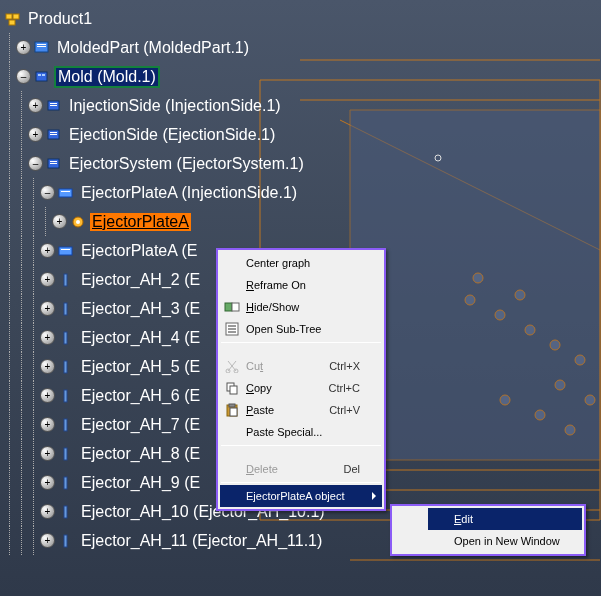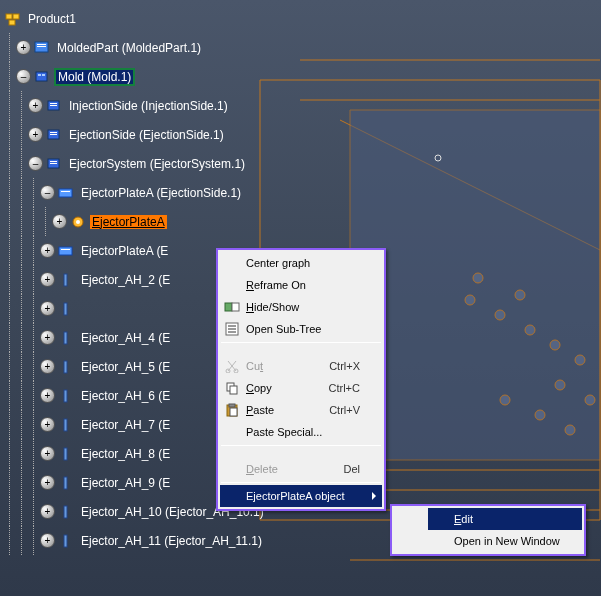--- a/index.html
+++ b/index.html
@@ -61,21 +61,21 @@
   .icon {
     width: 18px; height: 16px;
     margin-right: 3px;
     display:inline-flex;
     align-items:center;
     justify-content:center;
   }
   .icon svg { display:block; }
   .label {
     padding: 1px 3px;
-    font-size: 12px;
+    font-size: 16px;
   }
   .sel-blue {
     background: #0a246a;
     border: 2px solid #15803d;
     padding: 0 2px;
   }
   .sel-orange {
     background: #ff7800;
     color: #000;
     padding: 0 2px;
@@ -250,21 +250,21 @@
     <span class="vline"></span>
       <span class="vline"></span>
       <span class="vline"></span>
     <span class="toggle">–</span>
     <span class="icon">
         <svg width="16" height="14">
           <rect x="1" y="3" width="13" height="8" fill="#5599ff" stroke="#1144aa"></rect>
           <rect x="3" y="5" width="9" height="1" fill="#fff"></rect>
         </svg>
       </span>
-    <span class="label">EjectorPlateA (EjectionSide.1)</span>
+    <span class="label">EjectorPlateA (InjectionSide.1)</span>
   </div>
 
   <div class="node">
     <span class="vline"></span>
       <span class="vline"></span>
       <span class="vline"></span>
       <span class="vline"></span>
     <span class="toggle">+</span>
     <span class="icon">
         <svg width="16" height="14">
@@ -305,20 +305,21 @@
       <div class="node">
         <span class="vline"></span>
         <span class="vline"></span>
         <span class="vline"></span>
         <span class="toggle">+</span>
         <span class="icon">
           <svg width="16" height="14">
             <rect x="6" y="1" width="3" height="12" fill="#6699dd" stroke="#224488"></rect>
           </svg>
         </span>
+        <span class="label">Ejector_AH_3 (E</span>
       </div>
       <div class="node">
         <span class="vline"></span>
         <span class="vline"></span>
         <span class="vline"></span>
         <span class="toggle">+</span>
         <span class="icon">
           <svg width="16" height="14">
             <rect x="6" y="1" width="3" height="12" fill="#6699dd" stroke="#224488"></rect>
           </svg>

